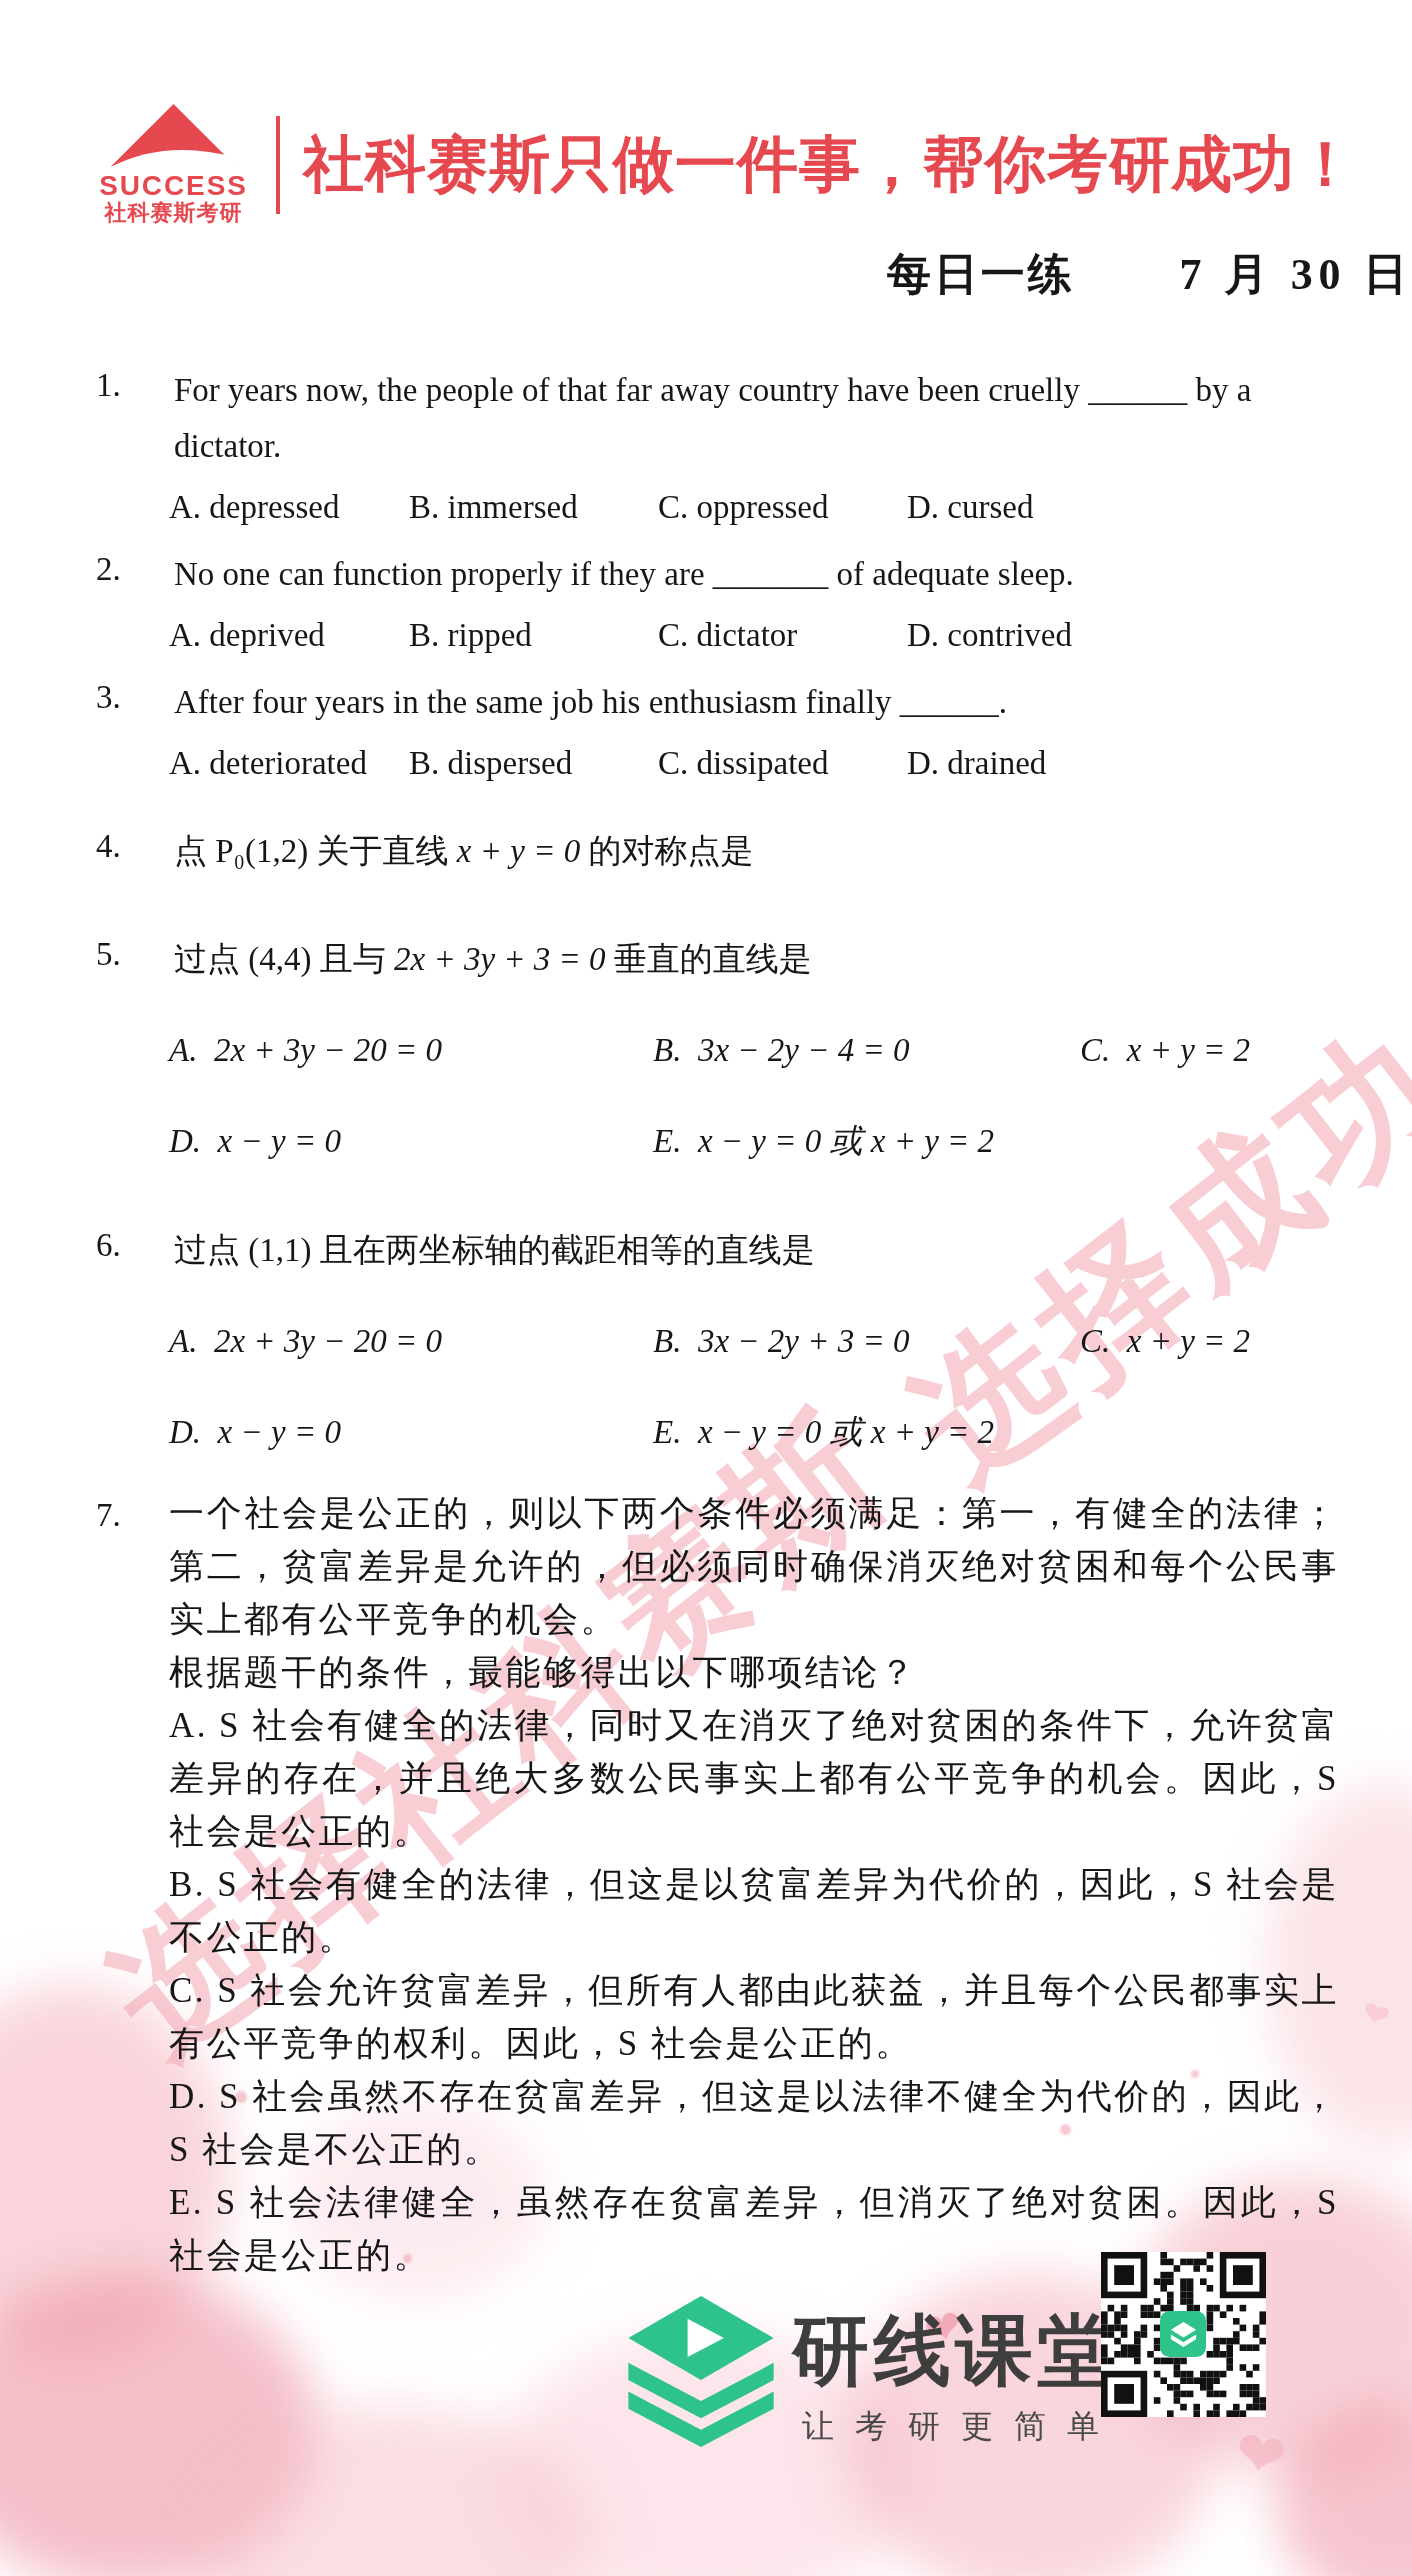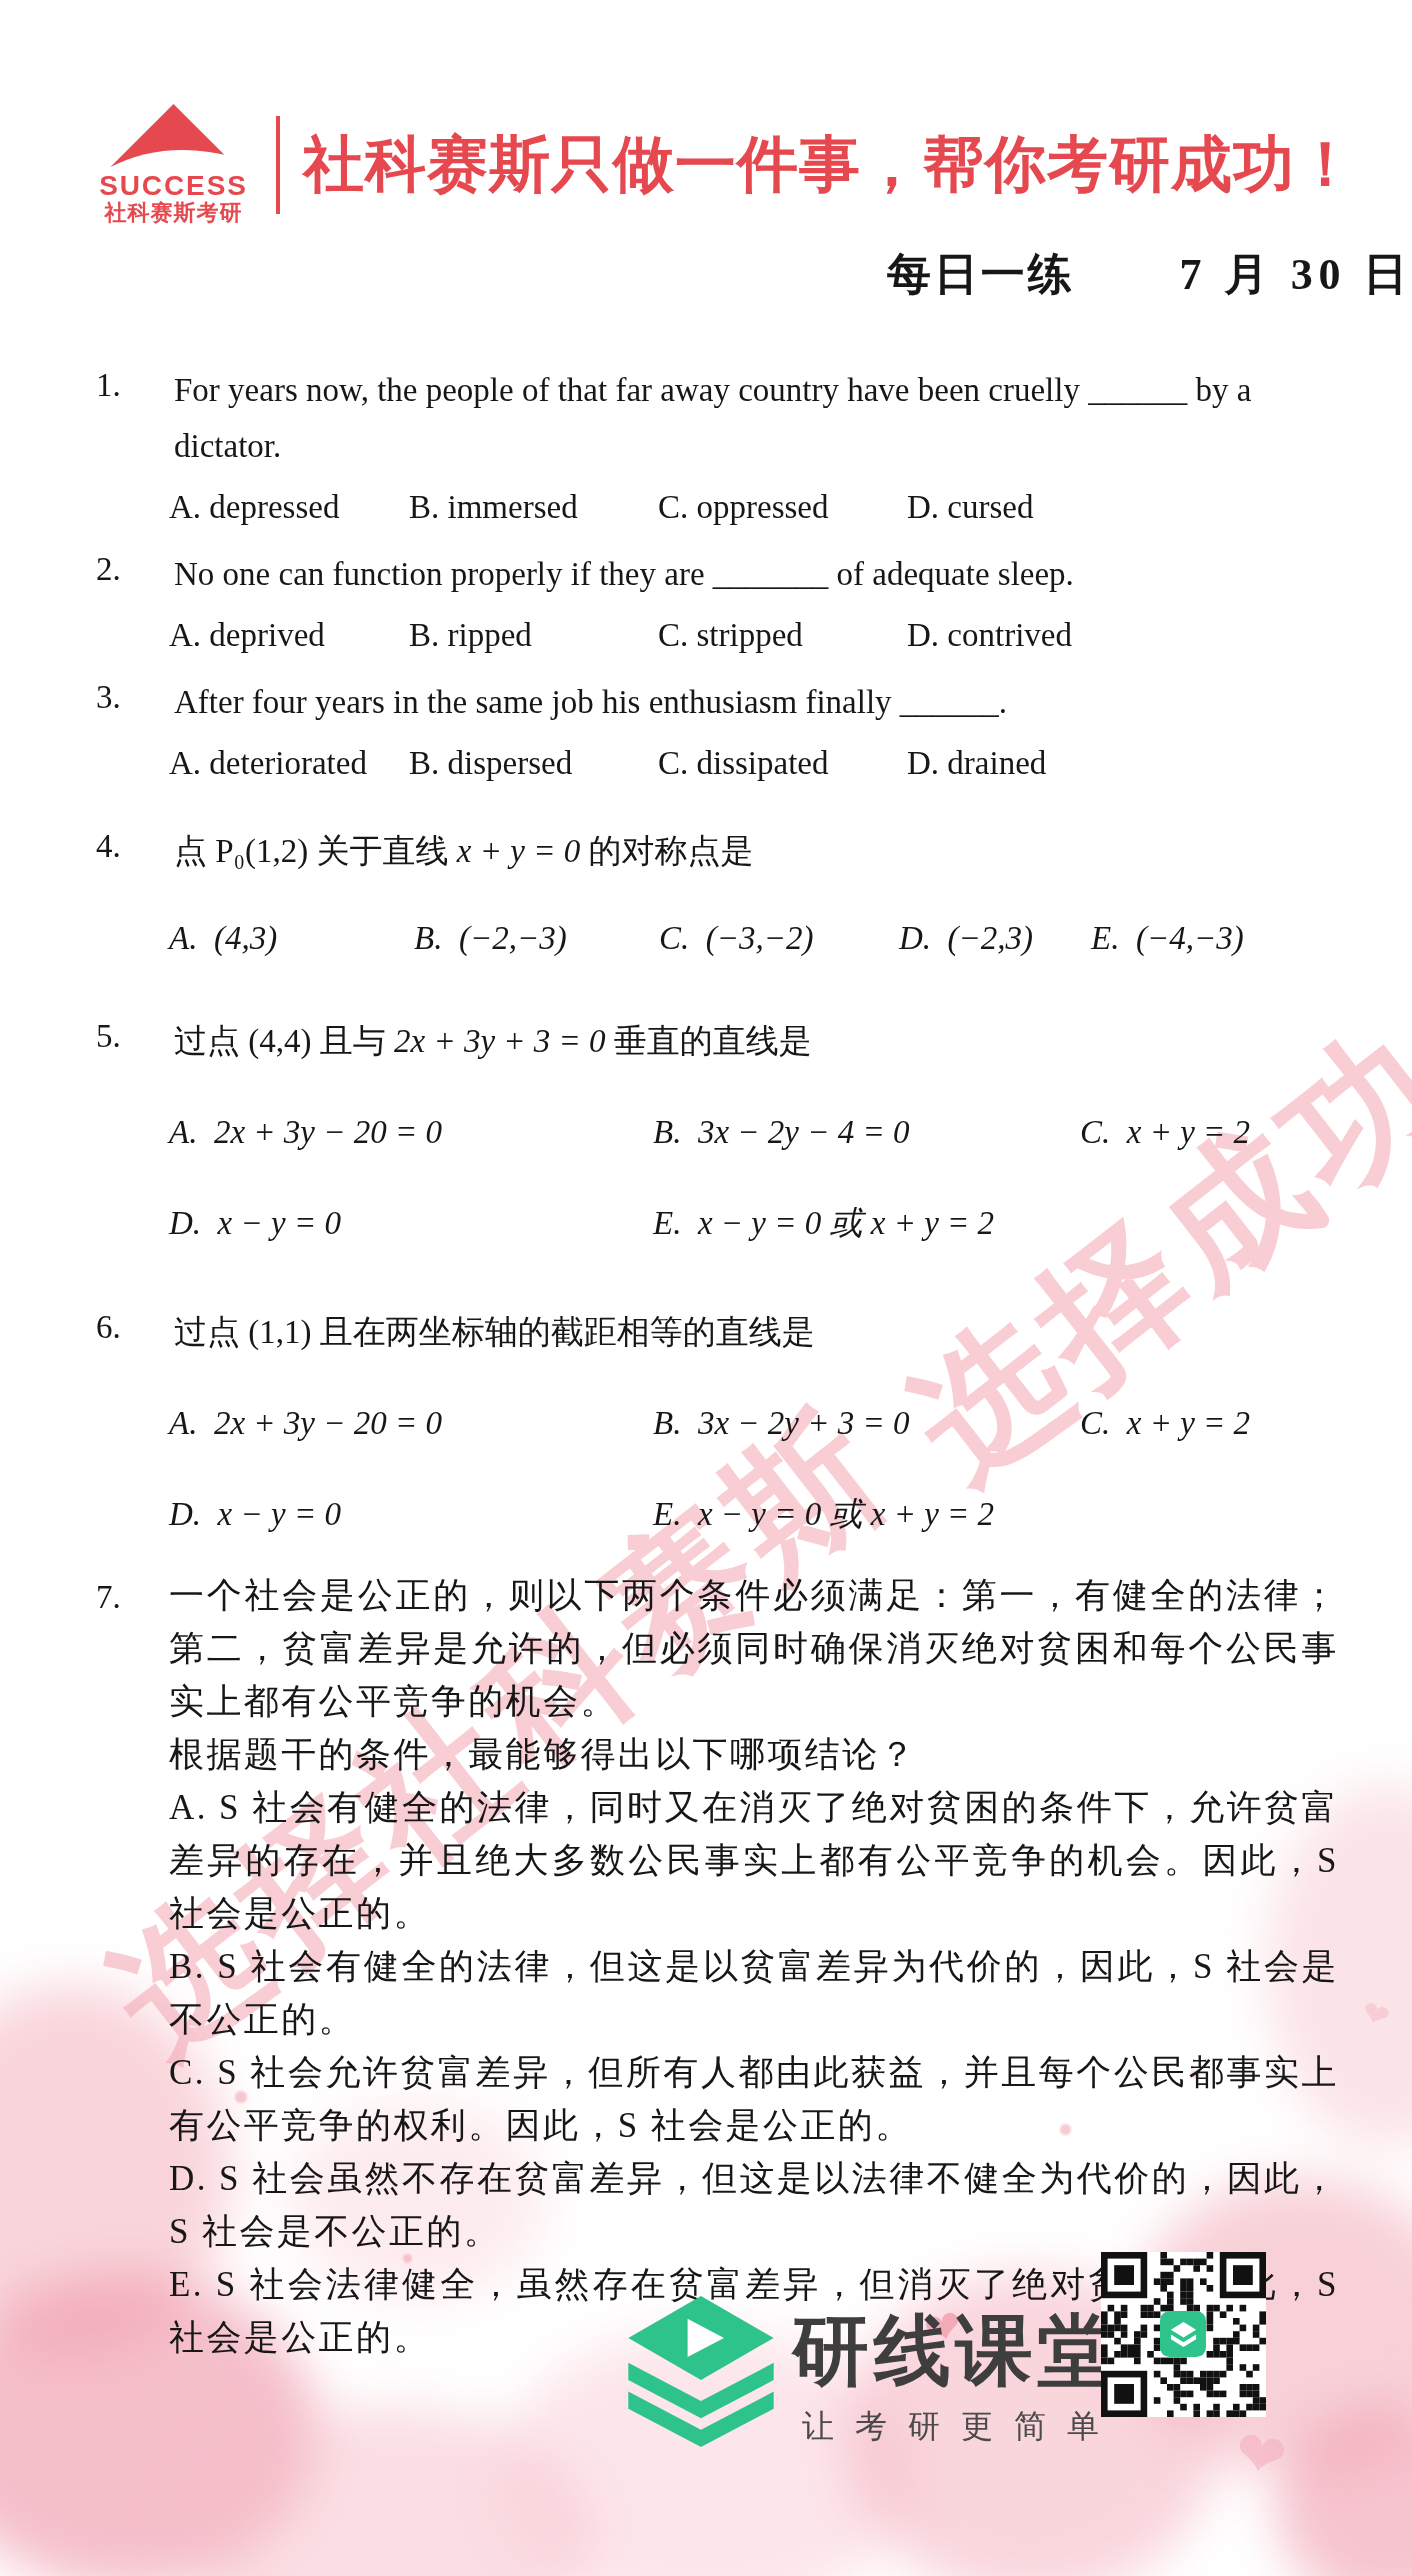--- a/index.html
+++ b/index.html
@@ -142,21 +142,21 @@
       </div>
     </div>
 
     <div class="q">
       <div class="qnum">2.</div>
       <div class="qbody">
         <p class="stem">No one can function properly if they are _______ of adequate sleep.</p>
         <div class="opts opts4">
           <span>A. deprived</span>
           <span>B. ripped</span>
-          <span>C. stripped</span>
+          <span>C. dictator</span>
           <span>D. contrived</span>
         </div>
       </div>
     </div>
 
     <div class="q">
       <div class="qnum">3.</div>
       <div class="qbody">
         <p class="stem">After four years in the same job his enthusiasm finally ______.</p>
         <div class="opts opts4">
@@ -165,27 +165,20 @@
           <span>C. dissipated</span>
           <span>D. drained</span>
         </div>
       </div>
     </div>
 
     <div class="q q4">
       <div class="qnum">4.</div>
       <div class="qbody">
         <p class="stem"><span>点 P₀(1,2) 关于直线 </span><span class="math">x + y = 0</span><span> 的对称点是</span></p>
-        <div class="opts opts5 math">
-          <span>A.  (4,3)</span>
-          <span>B.  (−2,−3)</span>
-          <span>C.  (−3,−2)</span>
-          <span>D.  (−2,3)</span>
-          <span>E.  (−4,−3)</span>
-        </div>
       </div>
     </div>
 
     <div class="q q5">
       <div class="qnum">5.</div>
       <div class="qbody">
         <p class="stem"><span>过点 (4,4) 且与 </span><span class="math">2x + 3y + 3 = 0</span><span> 垂直的直线是</span></p>
         <div class="opts opts3m math">
           <span>A.  2x + 3y − 20 = 0</span>
           <span>B.  3x − 2y − 4 = 0</span>

